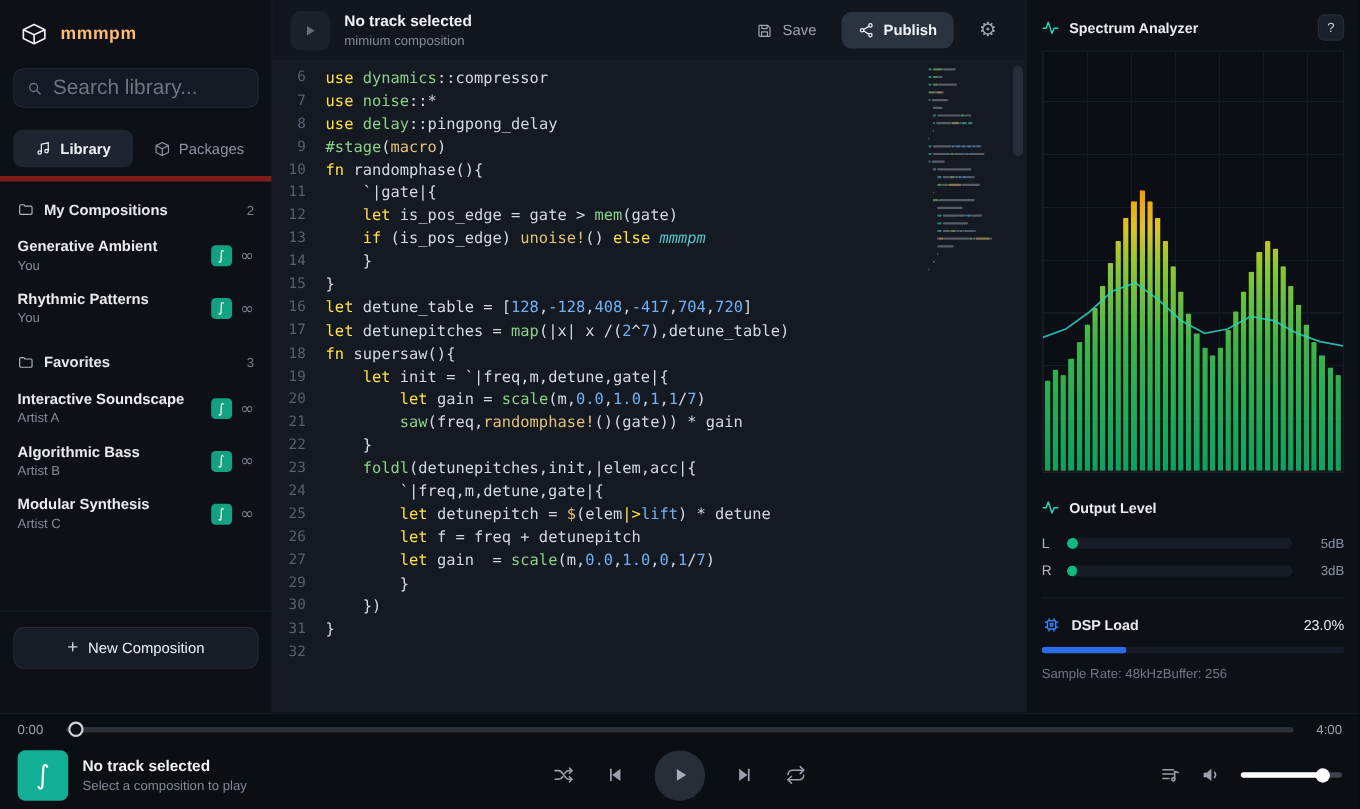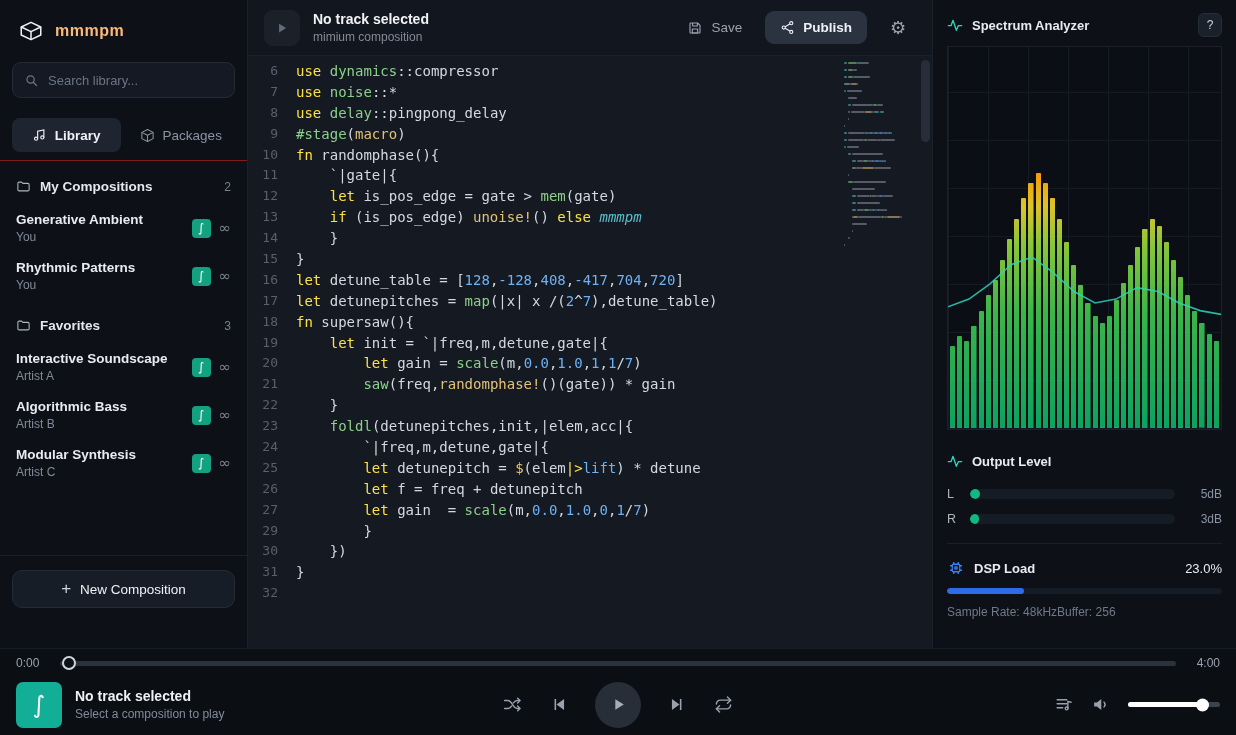--- a/index.html
+++ b/index.html
@@ -5,23 +5,23 @@
   * { margin:0; padding:0; box-sizing:border-box; }
   html,body { width:1236px; height:735px; overflow:hidden; background:#0a0d12; }
   body { font-family:"Liberation Sans", sans-serif; color:#e8ebef; }
   .app { width:1236px; height:735px; display:grid; grid-template-columns:248px 684px 304px; grid-template-rows:648px 87px; }
 
   
   .sidebar { background:#0d1016; border-right:1px solid #1b212b; display:flex; flex-direction:column; overflow:hidden; }
   .logo { display:flex; align-items:center; gap:11px; padding:18px 18px 14px; }
   .logo-text { font-size:16px; font-weight:bold; letter-spacing:.5px; color:#fdba74; }
   .search { margin:4px 12px 4px; display:flex; align-items:center; gap:9px; background:#141923; border:1px solid #242b37; border-radius:9px; height:36px; padding:0 11px; color:#6b7584; }
-  .search input { flex:1; background:transparent; border:none; outline:none; color:#c6cdd6; font-size:13px; font-family:inherit; }
+  .search input { flex:1; background:transparent; border:none; outline:none; color:#c6cdd6; font-size:19px; font-family:inherit; }
   .search input::placeholder { color:#6b7584; }
-  .tabs { display:flex; gap:6px; padding:8px 12px; border-bottom:1px solid #7f1d1d; margin-top:8px; }
+  .tabs { display:flex; gap:6px; padding:8px 12px; border-bottom:5px solid #7f1d1d; margin-top:8px; }
   .tab { flex:1; display:flex; align-items:center; justify-content:center; gap:8px; height:34px; border-radius:8px; color:#8b94a3; font-size:13.5px; cursor:pointer; }
   .tab.active { background:#1e2530; color:#eef1f5; font-weight:bold; }
   .section-header { display:flex; align-items:center; gap:9px; padding:18px 16px 10px; }
   .sec-title { font-size:13.5px; font-weight:bold; color:#e4e8ee; }
   .sec-count { margin-left:auto; font-size:12px; color:#79828f; }
   .list-item { display:flex; align-items:center; gap:8px; padding:8px 16px; cursor:pointer; }
   .li-text { flex:1; min-width:0; }
   .li-title { font-size:13.5px; font-weight:bold; color:#e8ebef; white-space:nowrap; }
   .li-sub { font-size:12px; color:#828b99; margin-top:3px; }
   .li-badge { width:19px; height:19px; border-radius:4px; background:#14a181; color:#fff; font-size:12px; display:grid; place-items:center; font-family:"DejaVu Sans", sans-serif; }

